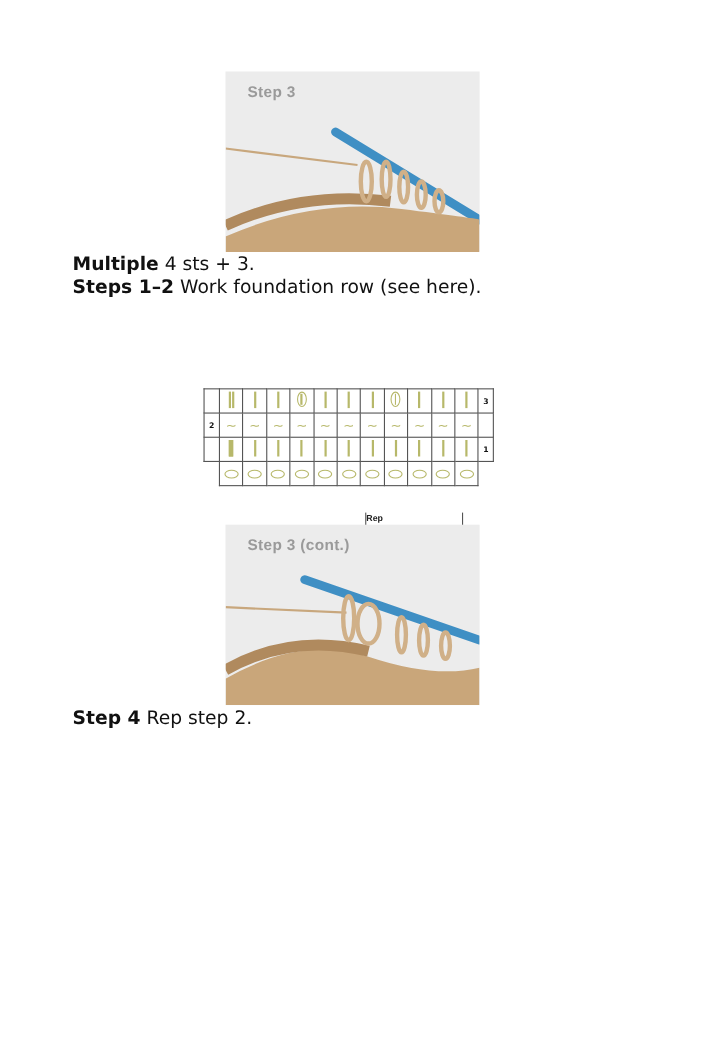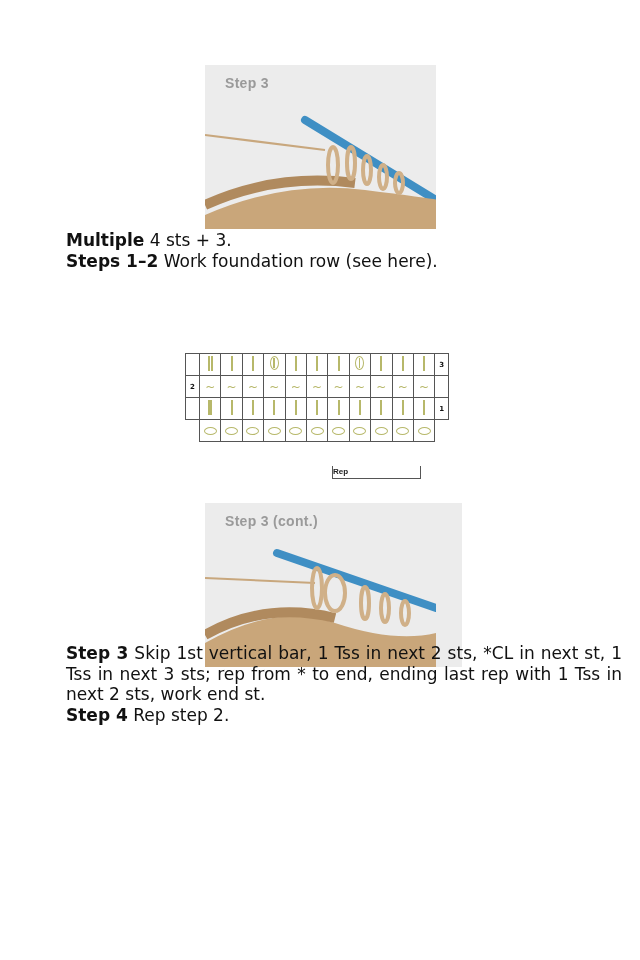--- a/index.html
+++ b/index.html
@@ -115,33 +115,32 @@
       <td><span class="sym-oval"></span></td>
       <td><span class="sym-oval"></span></td>
       <td><span class="sym-oval"></span></td>
       <td class="lbl noborder"></td>
     </tr>
   </tbody>
     </table>
   <div class="rep">Rep</div>
 </div>
 
-<div class="photo" style="top:503px;padding-left:26px;">
+<div class="photo" style="top:477px;">
   <svg width="231" height="164">
     <line x1="0" y1="75" x2="110" y2="80" stroke="#c8a77d" stroke-width="2"></line>
     <line x1="72" y1="50" x2="231" y2="105" stroke="#3f8fc4" stroke-width="8" stroke-linecap="round"></line>
     <path d="M0,140 Q70,100 130,120 T231,130 L231,164 L0,164 Z" fill="#c9a67a"></path>
     <path d="M0,132 Q60,98 130,115" stroke="#b08a5e" stroke-width="10" fill="none"></path>
     <g stroke="#d0b088" stroke-width="4" fill="none">
       <ellipse cx="112" cy="85" rx="5" ry="20"></ellipse>
       <ellipse cx="130" cy="90" rx="10" ry="18"></ellipse>
       <ellipse cx="160" cy="100" rx="4" ry="16"></ellipse>
       <ellipse cx="180" cy="105" rx="4" ry="14"></ellipse>
       <ellipse cx="200" cy="110" rx="4" ry="12"></ellipse>
     </g>
   </svg>
   <div class="caption">Step 3 (cont.)</div>
 </div>
 
 <div class="para" style="top:643px;">
-  <div><b>Step 3</b><span> Skip 1st vertical bar, 1 Tss in next 2 sts, *CL in next st, 1 Tss in next 3 sts; rep from * to end, ending last rep with 1 Tss in next 2 sts, work end st.</span></div>
   <div><b>Step 4</b><span> Rep step 2.</span></div>
 </div>
 
 </body></html>

